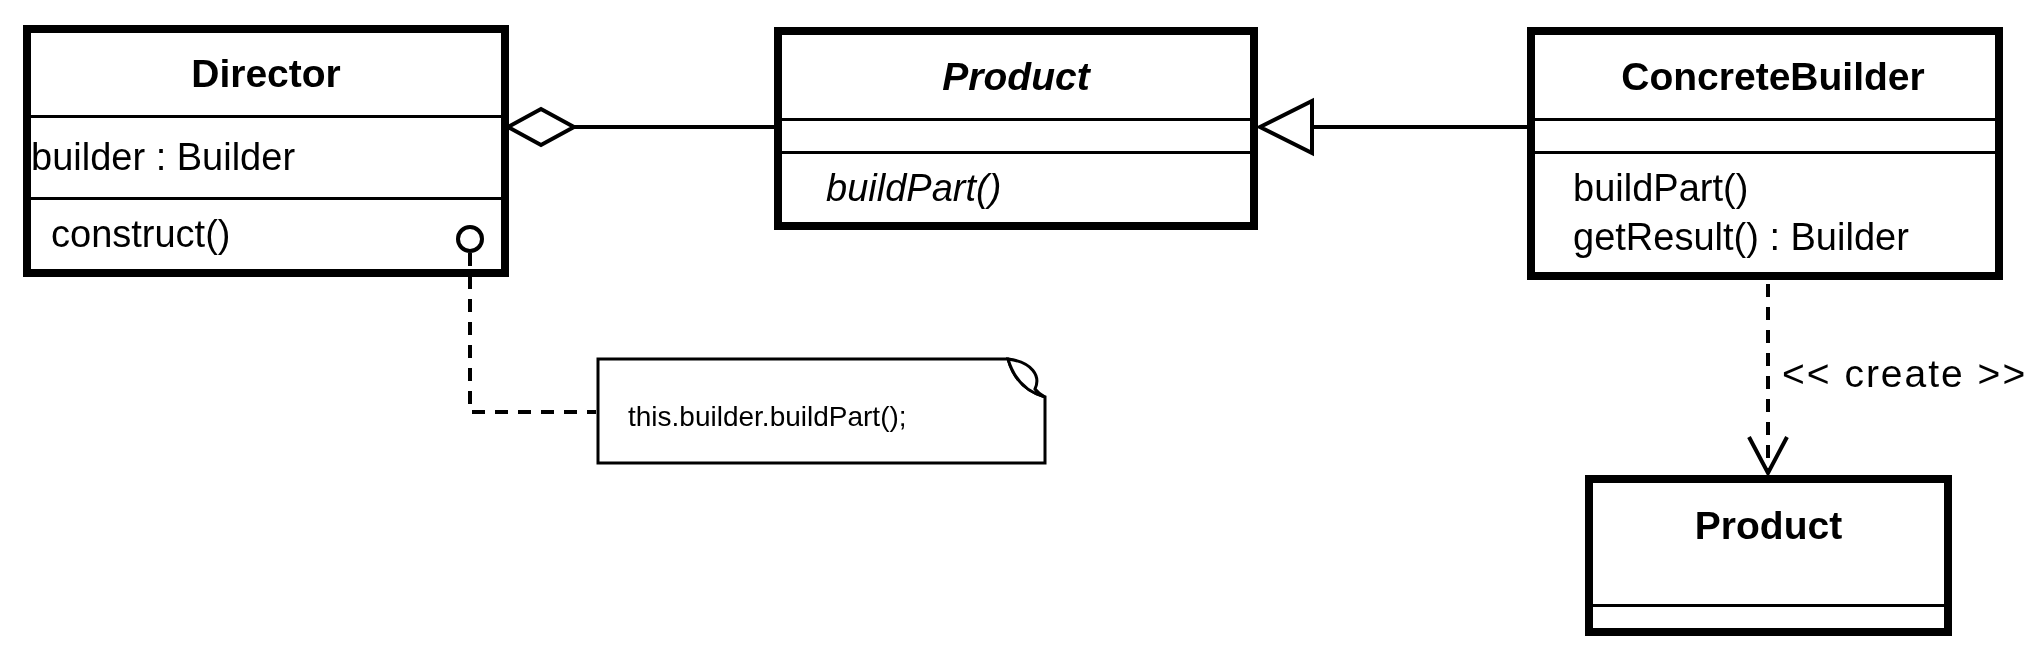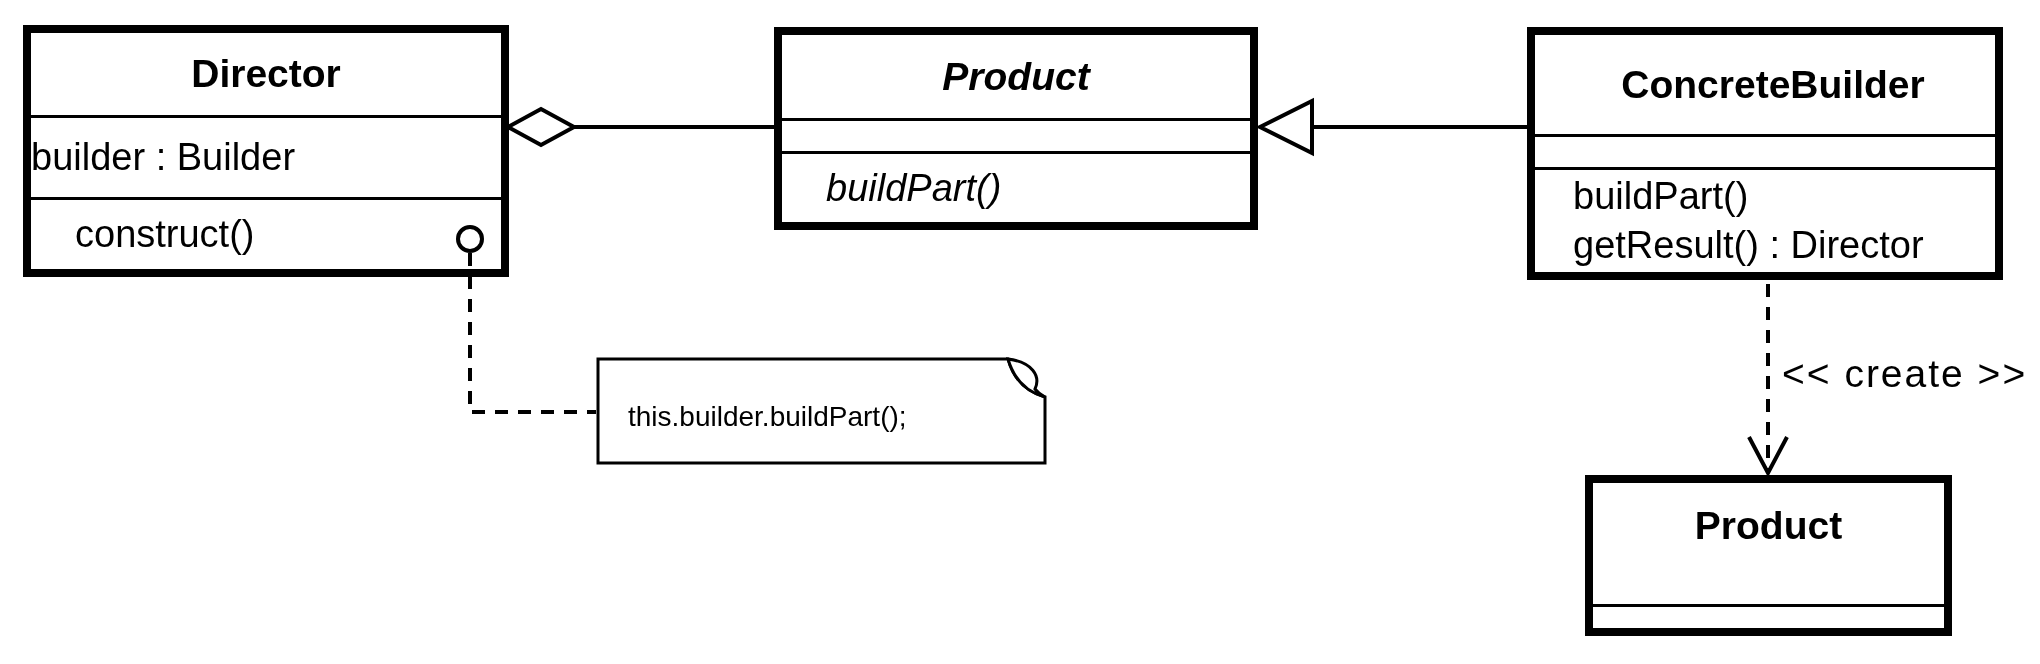--- a/index.html
+++ b/index.html
@@ -45,31 +45,31 @@
     align-items: flex-start;
     justify-content: center;
     line-height: 1.3;
   }
   .italic { font-style: italic; }
 
   
   .class-director { left: 23px; top: 25px; width: 486px; height: 252px; }
   .class-director .uml-title { height: 82px; }
   .class-director .sec-attrs { height: 79px; }
-  .class-director .sec-methods { flex: 1 1 auto; padding-left: 44px; align-items: center; }
+  .class-director .sec-methods { flex: 1 1 auto; padding-left: 20px; align-items: center; }
 
   
   .class-builder { left: 774px; top: 27px; width: 484px; height: 203px; }
   .class-builder .uml-title { height: 83px; }
   .class-builder .sec-attrs { height: 30px; }
   .class-builder .sec-methods { flex: 1 1 auto; padding-left: 44px; }
 
   
   .class-concrete-builder { left: 1527px; top: 27px; width: 476px; height: 253px; }
-  .class-concrete-builder .uml-title { height: 99px; padding-left: 16px; }
+  .class-concrete-builder .uml-title { height: 83px; padding-left: 16px; }
   .class-concrete-builder .sec-attrs { height: 30px; }
   .class-concrete-builder .sec-methods { flex: 1 1 auto; padding-left: 38px; }
 
   
   .class-product { left: 1585px; top: 475px; width: 367px; height: 161px; gap: 36px; }
   .class-product .uml-title { height: 85px; }
   .class-product .sec-empty1 { height: 30px; }
   .class-product .sec-empty2 { flex: 1 1 auto; }
 
   
@@ -113,21 +113,21 @@
     <div class="uml-section sec-methods italic">
       <span>buildPart()</span>
     </div>
   </div>
 
   <div class="uml-class class-concrete-builder">
     <div class="uml-title">ConcreteBuilder</div>
     <div class="uml-section sec-attrs"></div>
     <div class="uml-section sec-methods methods-multi">
       <span>buildPart()</span>
-      <span>getResult() : Director</span>
+      <span>getResult() : Builder</span>
     </div>
   </div>
 
   <div class="uml-class class-product">
     <div class="uml-title">Product</div>
     <div class="uml-section sec-empty1"></div>
     <div class="uml-section sec-empty2"></div>
   </div>
 
   <svg class="overlay" viewBox="0 0 2040 664" xmlns="http://www.w3.org/2000/svg">

